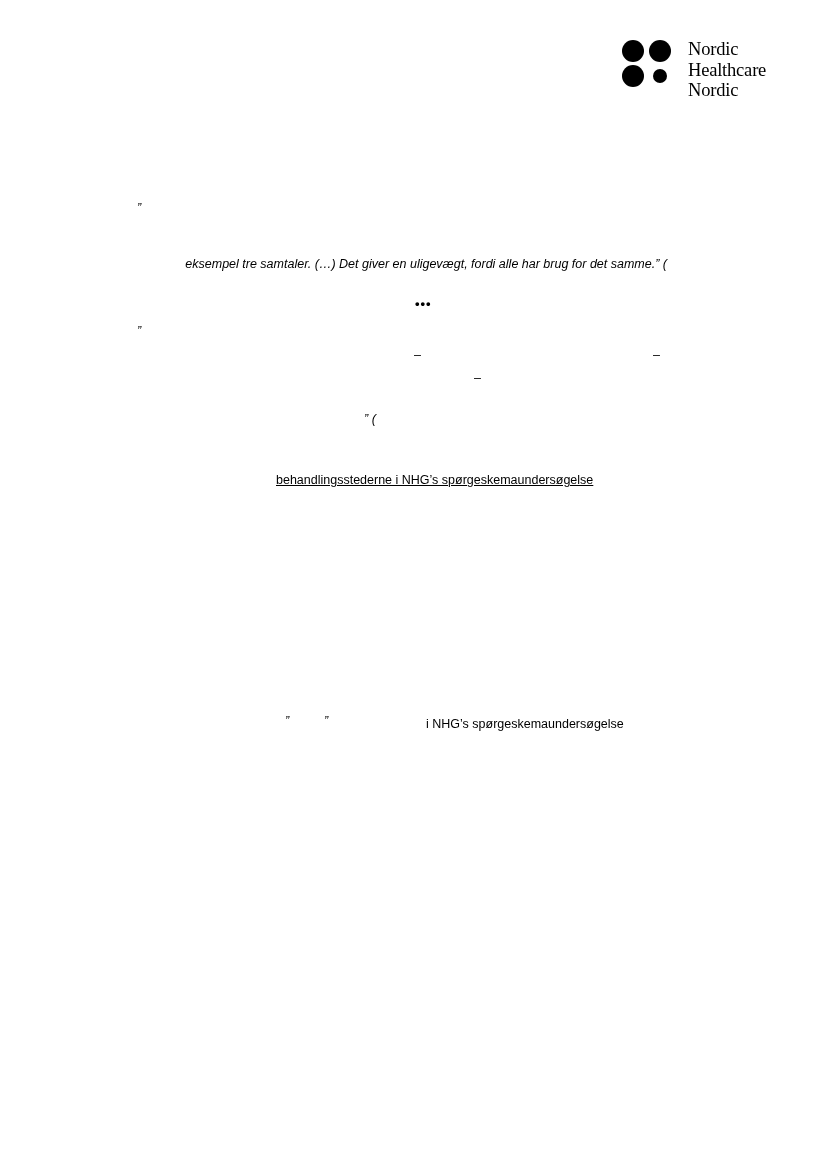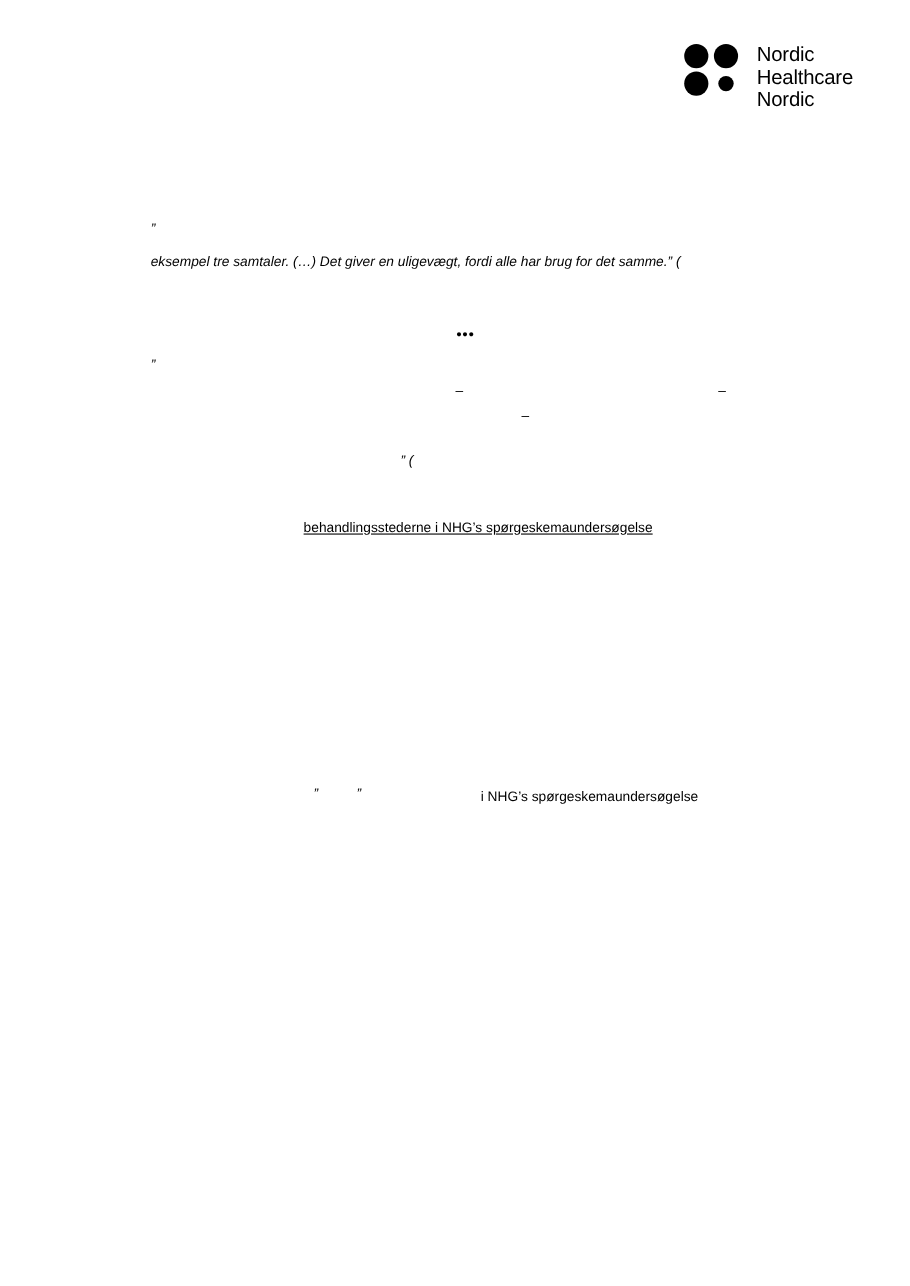--- a/index.html
+++ b/index.html
@@ -36,21 +36,21 @@
     background: #000000;
     display: block;
   }
   .dot-tl { width: 22px; height: 22px; left: 2px;  top: 2px; }
   .dot-tr { width: 22px; height: 22px; left: 29px; top: 2px; }
   .dot-bl { width: 22px; height: 22px; left: 2px;  top: 27px; }
   .dot-br { width: 14px; height: 14px; left: 33px; top: 31px; }
 
   .logo-text {
     margin-left: 12px;
-    font-family: Liberation Sans, sans-serif;
+    font-family: Liberation Serif, serif;
     font-size: 18.5px;
     line-height: 20.5px;
     font-weight: 500;
     letter-spacing: -0.2px;
     color: #000000;
     padding-top: 1px;
   }
   .logo-text div { white-space: nowrap; }
 
   
@@ -85,33 +85,33 @@
   </div>
   <div class="logo-text">
     <div>Nordic</div>
     <div>Healthcare</div>
     <div>Nordic</div>
   </div>
 </div>
 
 <div class="frag italic" style="top:198px; left:137px;">”</div>
 
-<div class="frag italic block" style="top:228px; left:137px;">eksempel tre samtaler. (…) Det giver en uligevægt, fordi alle har brug for det samme.” (</div>
+<div class="frag italic block" style="top:254px; left:137px;text-align:right;">eksempel tre samtaler. (…) Det giver en uligevægt, fordi alle har brug for det samme.” (</div>
 
 <div class="frag dots-glyph" style="top:294px; left:415px;">•••</div>
 
 <div class="frag italic" style="top:321px; left:137px;">”</div>
 
 <div class="frag" style="top:345px; left:414px;">–</div>
 
 <div class="frag" style="top:345px; left:653px;">–</div>
 
 <div class="frag" style="top:368px; left:474px;">–</div>
 
 <div class="frag italic" style="top:409px; left:364px;">” (</div>
 
 <div class="frag" style="top:470px; left:276px;text-decoration:underline;">behandlingsstederne i NHG’s spørgeskemaundersøgelse</div>
 
 <div class="frag italic" style="top:711px; left:285px;">”</div>
 
 <div class="frag italic" style="top:711px; left:324px;">”</div>
 
-<div class="frag" style="top:714px; left:437px;">i NHG’s spørgeskemaundersøgelse</div>
+<div class="frag" style="top:714px; left:426px;">i NHG’s spørgeskemaundersøgelse</div>
 
 </body></html>

